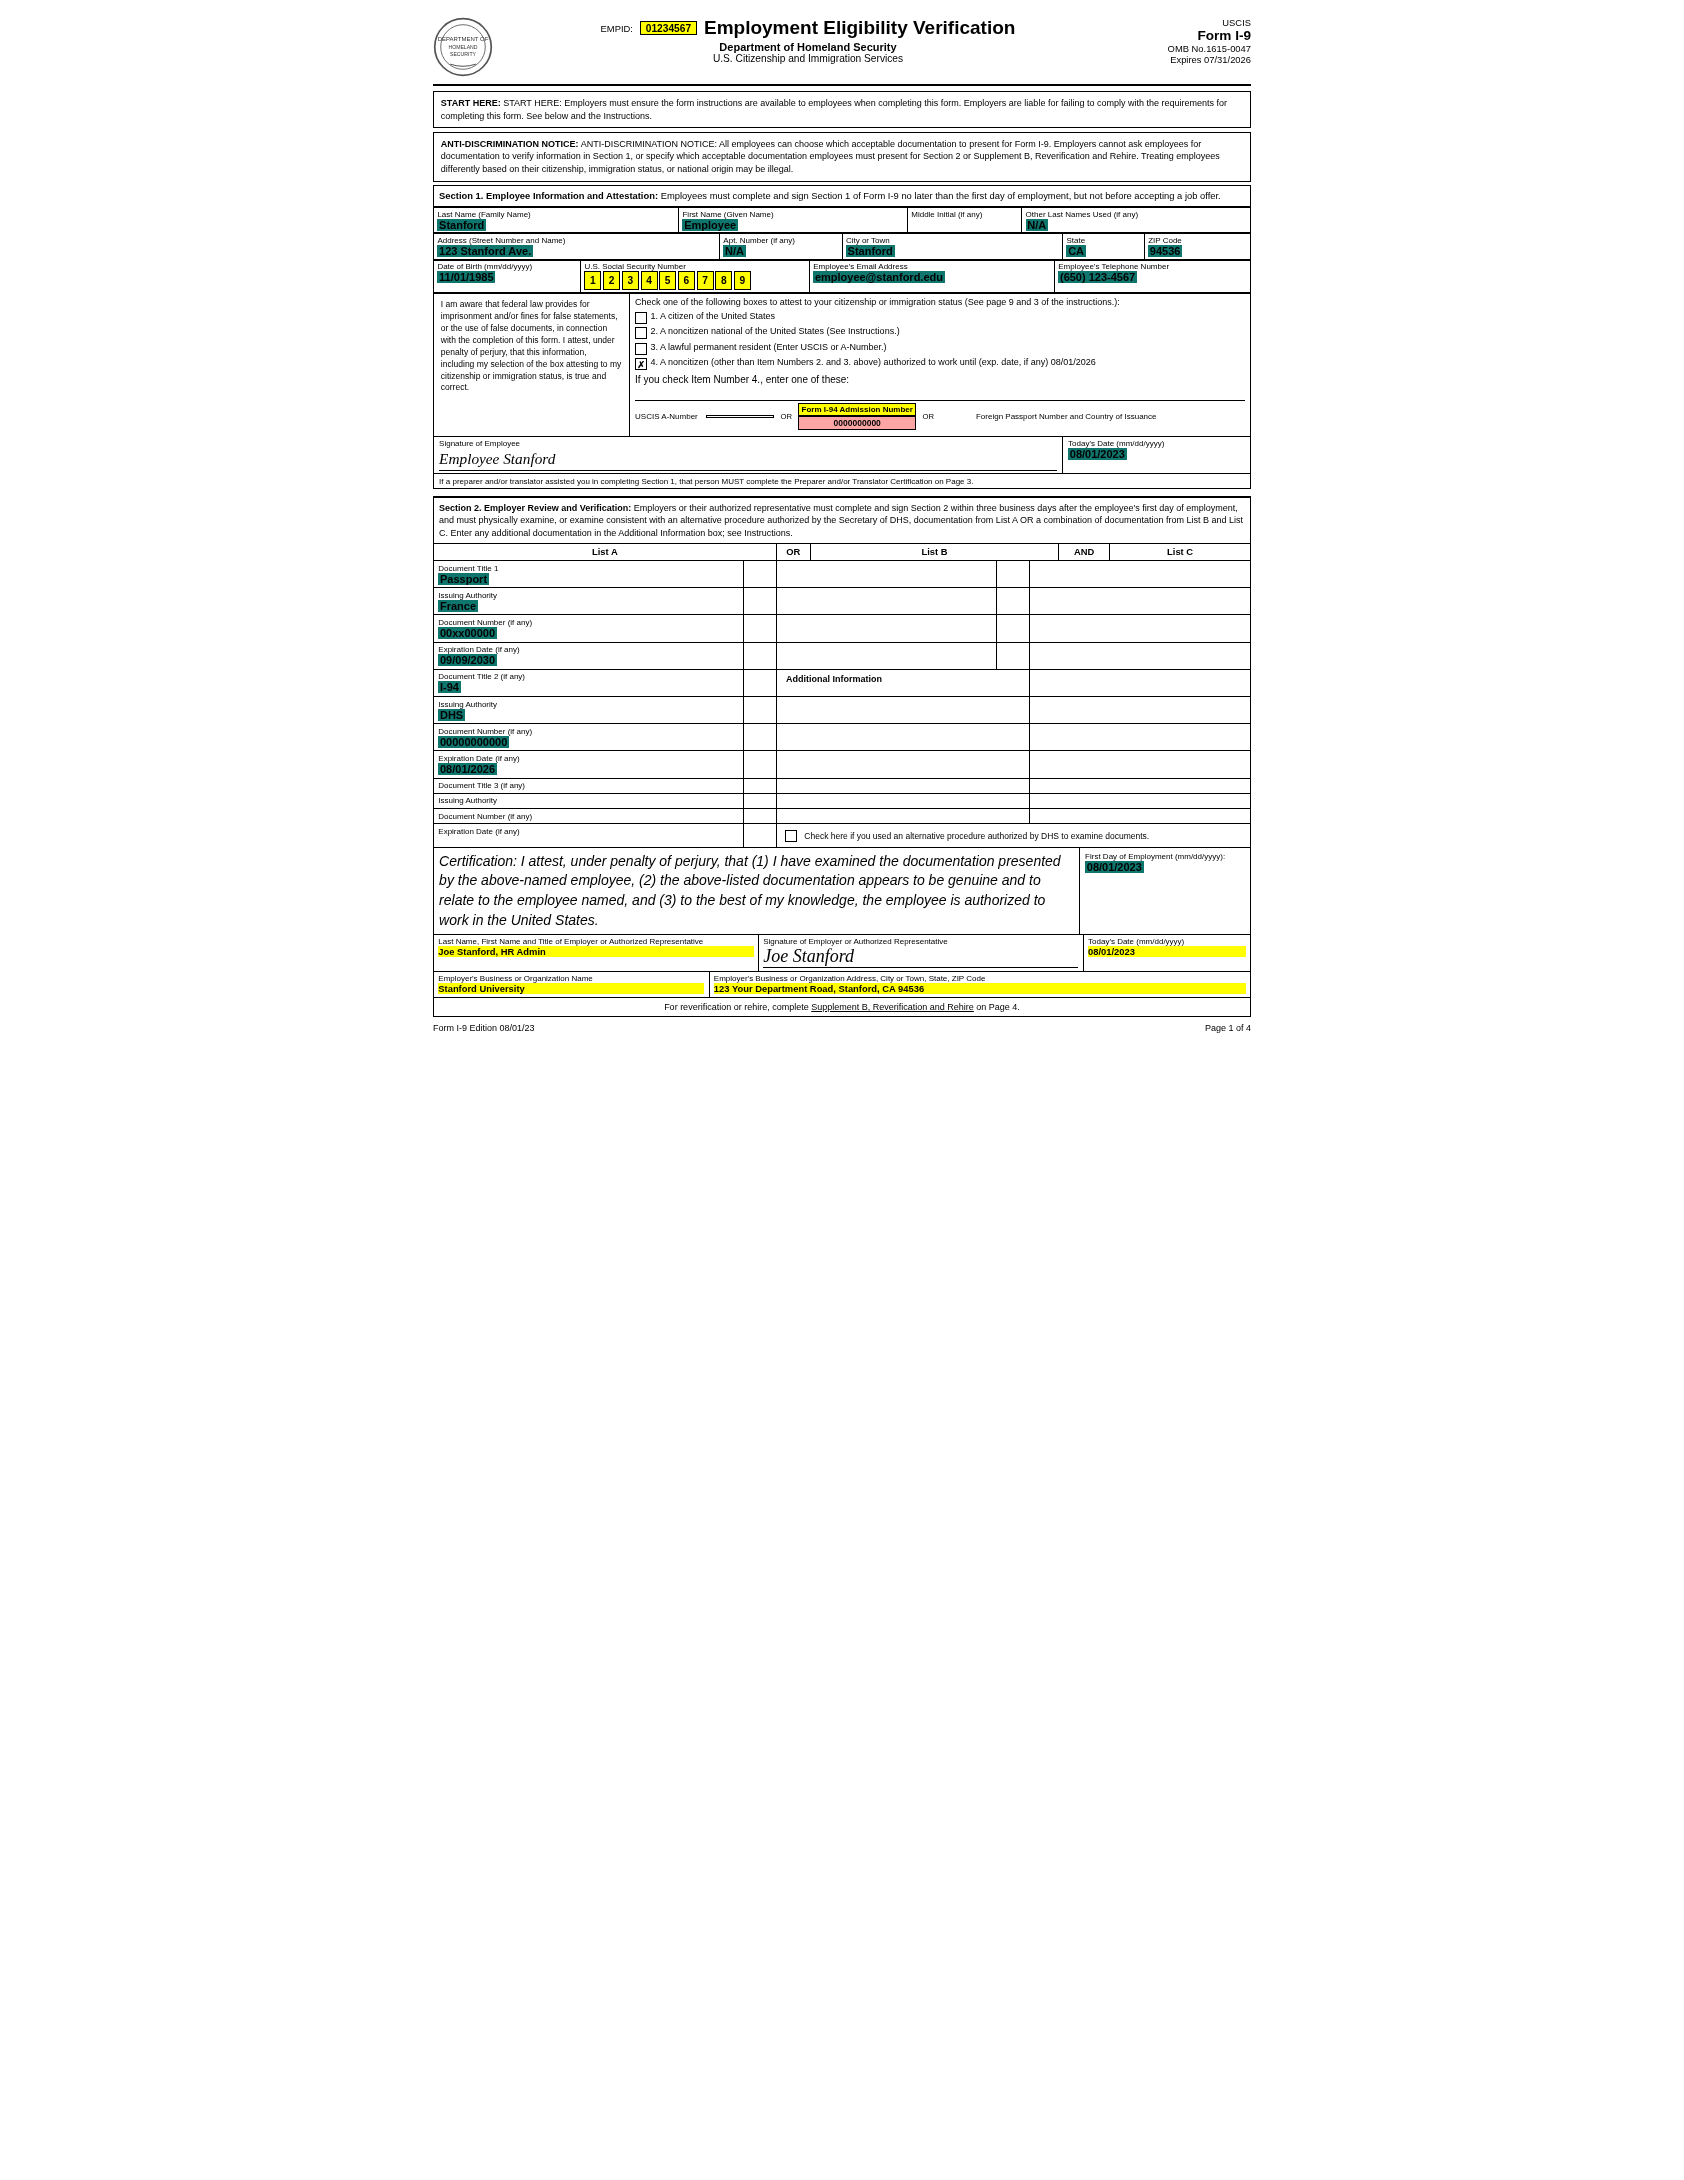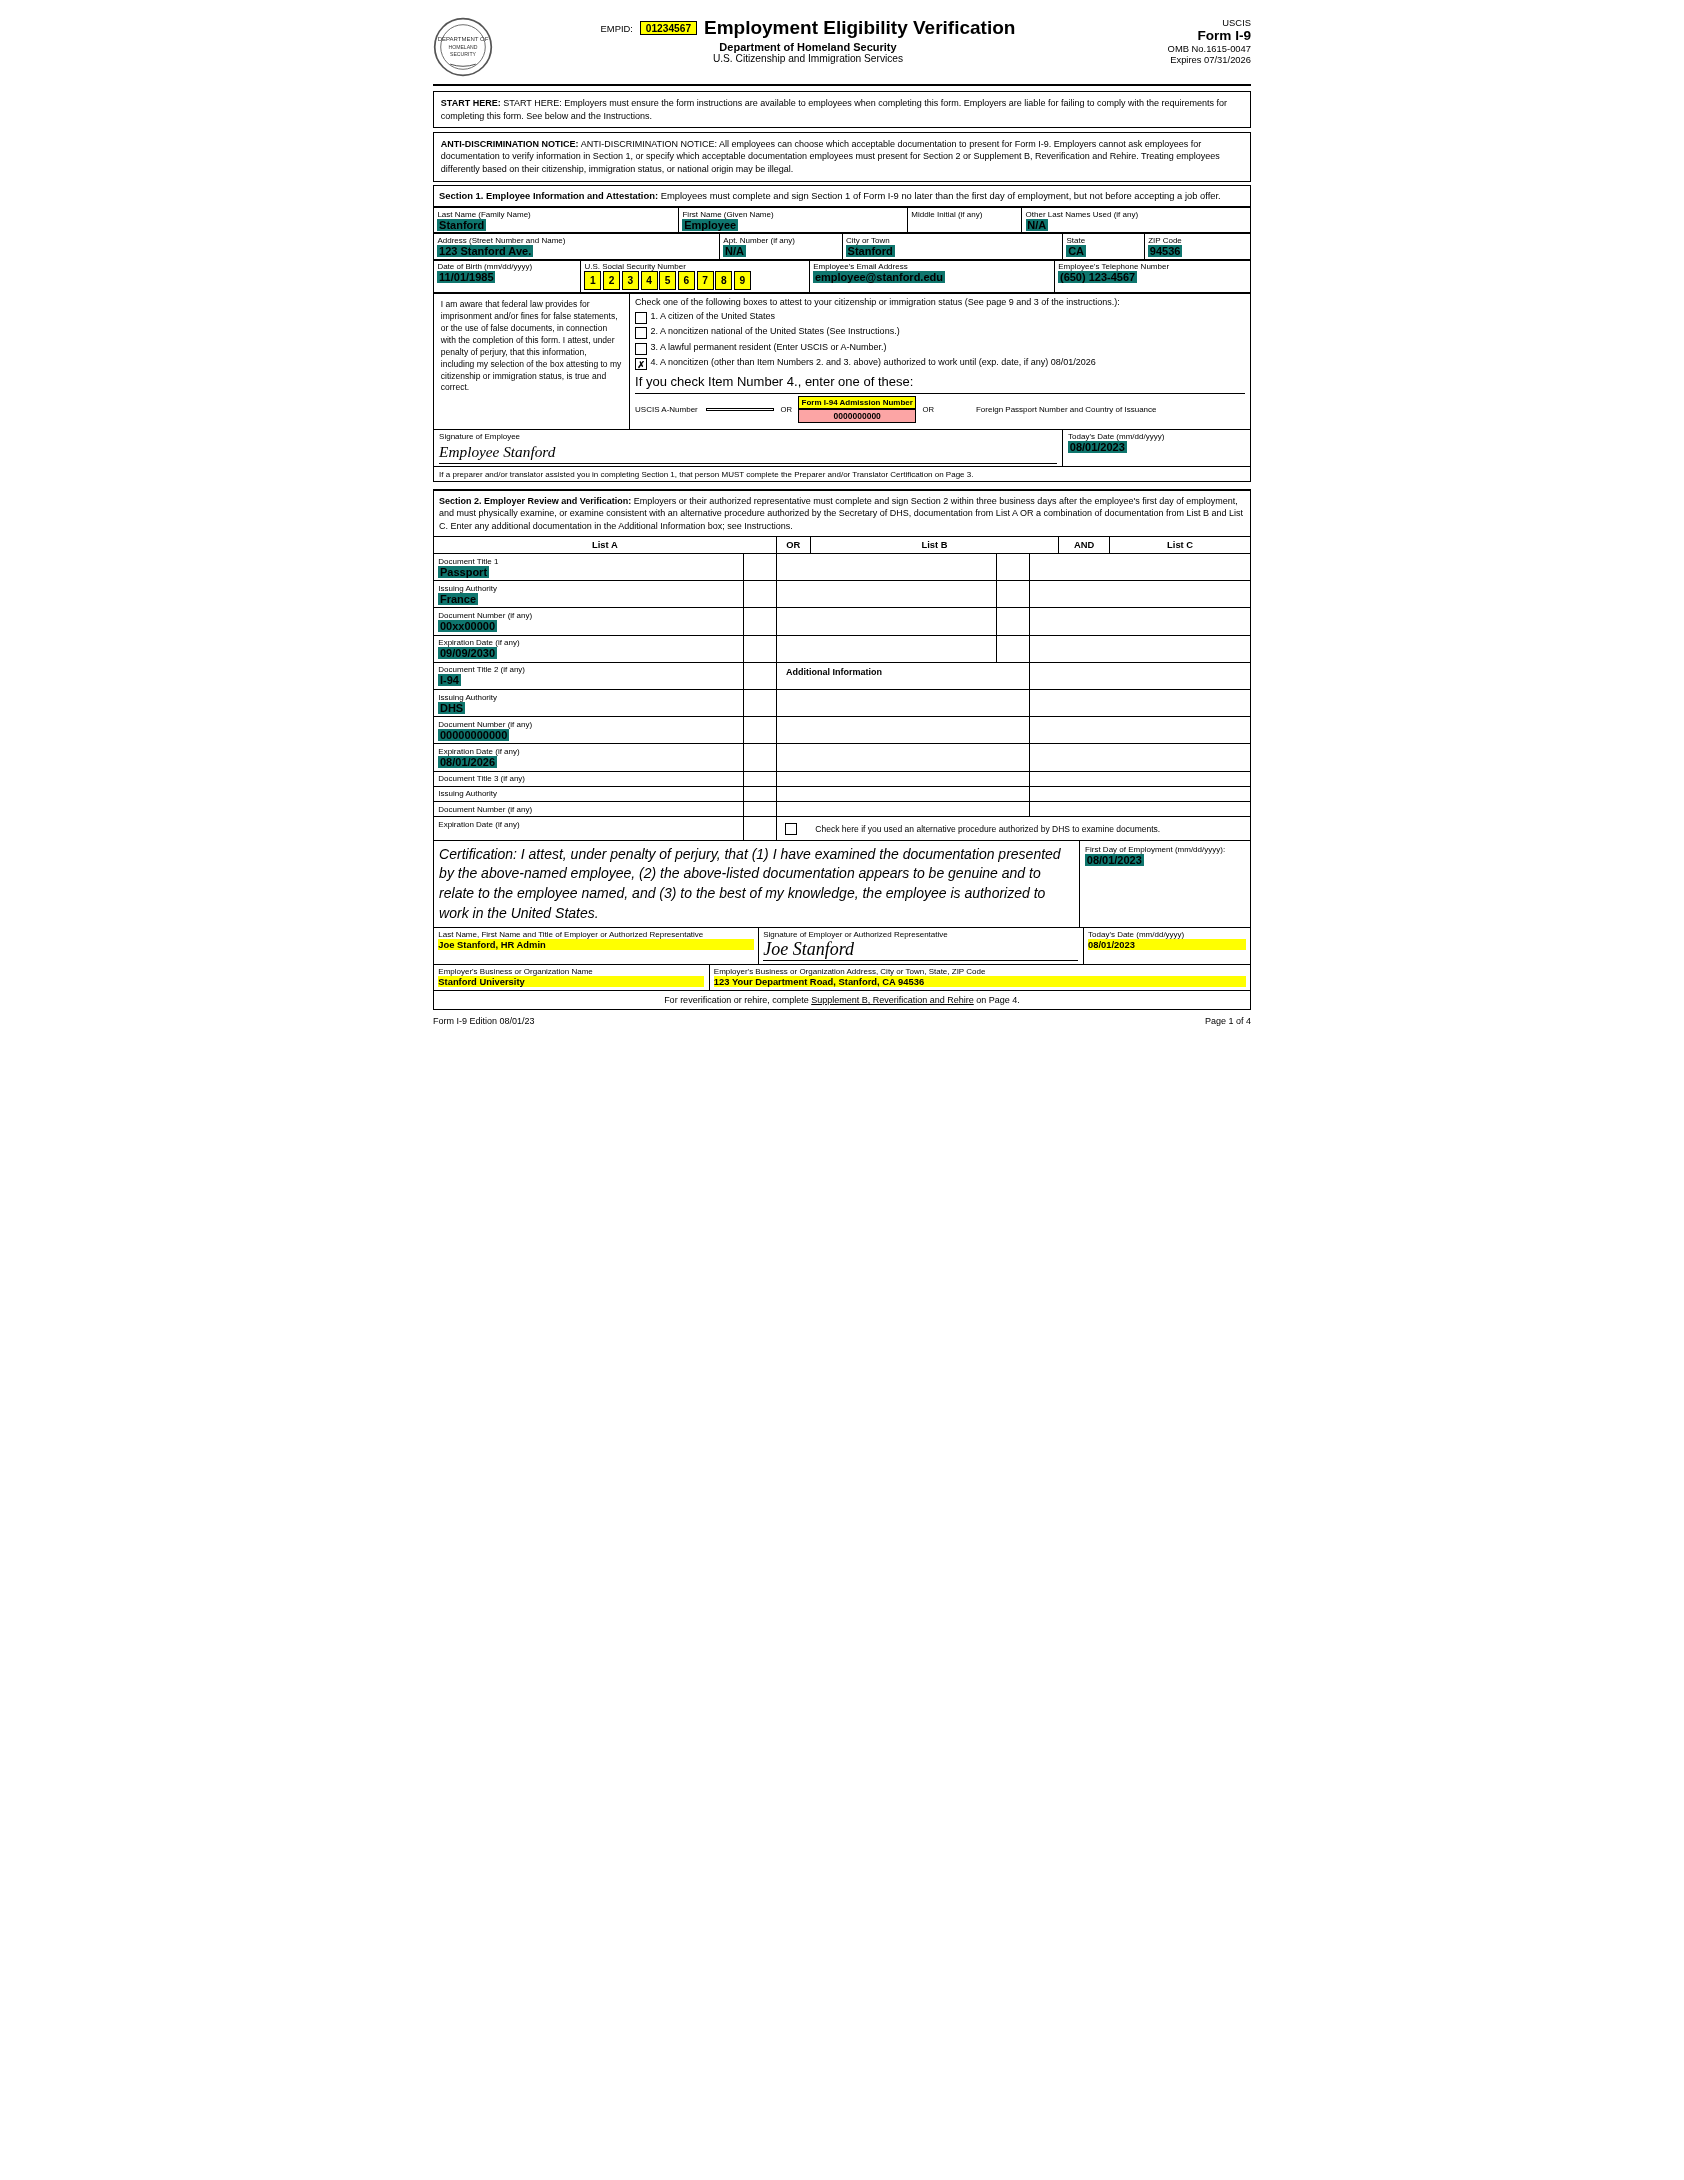--- a/index.html
+++ b/index.html
@@ -298,21 +298,21 @@
       padding: 2.6px 5.1px;
       font-size: 9px;
       font-weight: bold;
     }
 
     .alt-proc-row {
       display: flex;
       align-items: center;
       padding: 2.6px 4.3px;
       font-size: 8.5px;
-      gap: 18px;
+      gap: 7px;
     }
   </style>
 </head>
 <body>
 
 <div class="header">
 
   <div class="header-logo">
     <svg viewBox="0 0 70 70" width="60" height="60" style="font-size:11px">
       <circle cx="35" cy="35" r="33" fill="none" stroke="#555" stroke-width="2"></circle>
@@ -453,21 +453,21 @@
     </div>
     <div class="checkbox-row">
       <div class="checkbox"></div>
       <span>3. A lawful permanent resident (Enter USCIS or A-Number.)</span>
     </div>
     <div class="checkbox-row">
       <div class="checkbox checked"></div>
       <span>4. A noncitizen (other than Item Numbers 2. and 3. above) authorized to work until (exp. date, if any) <span class="hl">08/01/2026</span></span>
     </div>
 
-    <div style="font-size:13px;margin-top:3.4px;margin-bottom:4px;">If you check Item Number 4., enter one of these:</div>
+    <div style="font-size:10px;margin-top:3.4px;margin-bottom:15px;">If you check Item Number 4., enter one of these:</div>
 
     <div class="admission-row">
       <div style="font-size:8px;min-width:68px;">USCIS A-Number</div>
       <div class="admission-box"></div>
       <div class="or-divider">OR</div>
       <div style="text-align:center;">
         <div style="font-size:8px;background:#FFFF00;font-weight:bold;padding:0.9px 2.6px;border:0.9px solid #000;">Form I-94 Admission Number</div>
         <div class="admission-box hl">0000000000</div>
       </div>
       <div class="or-divider">OR</div>

